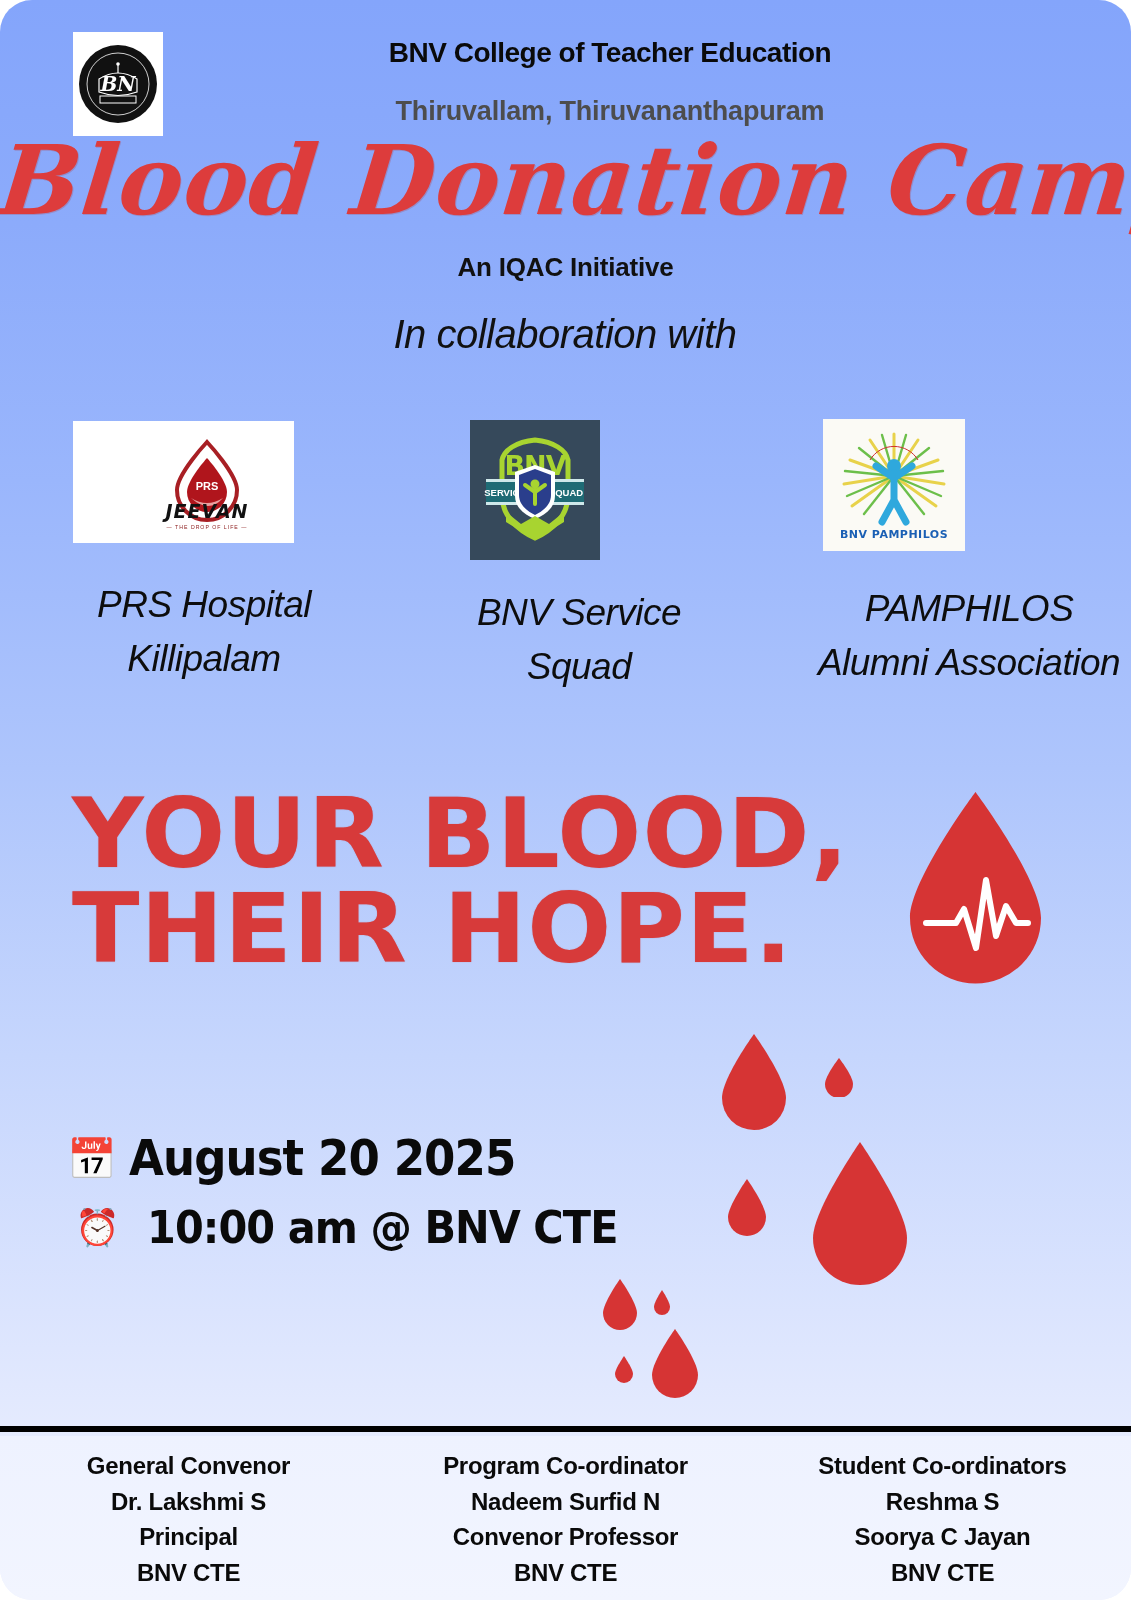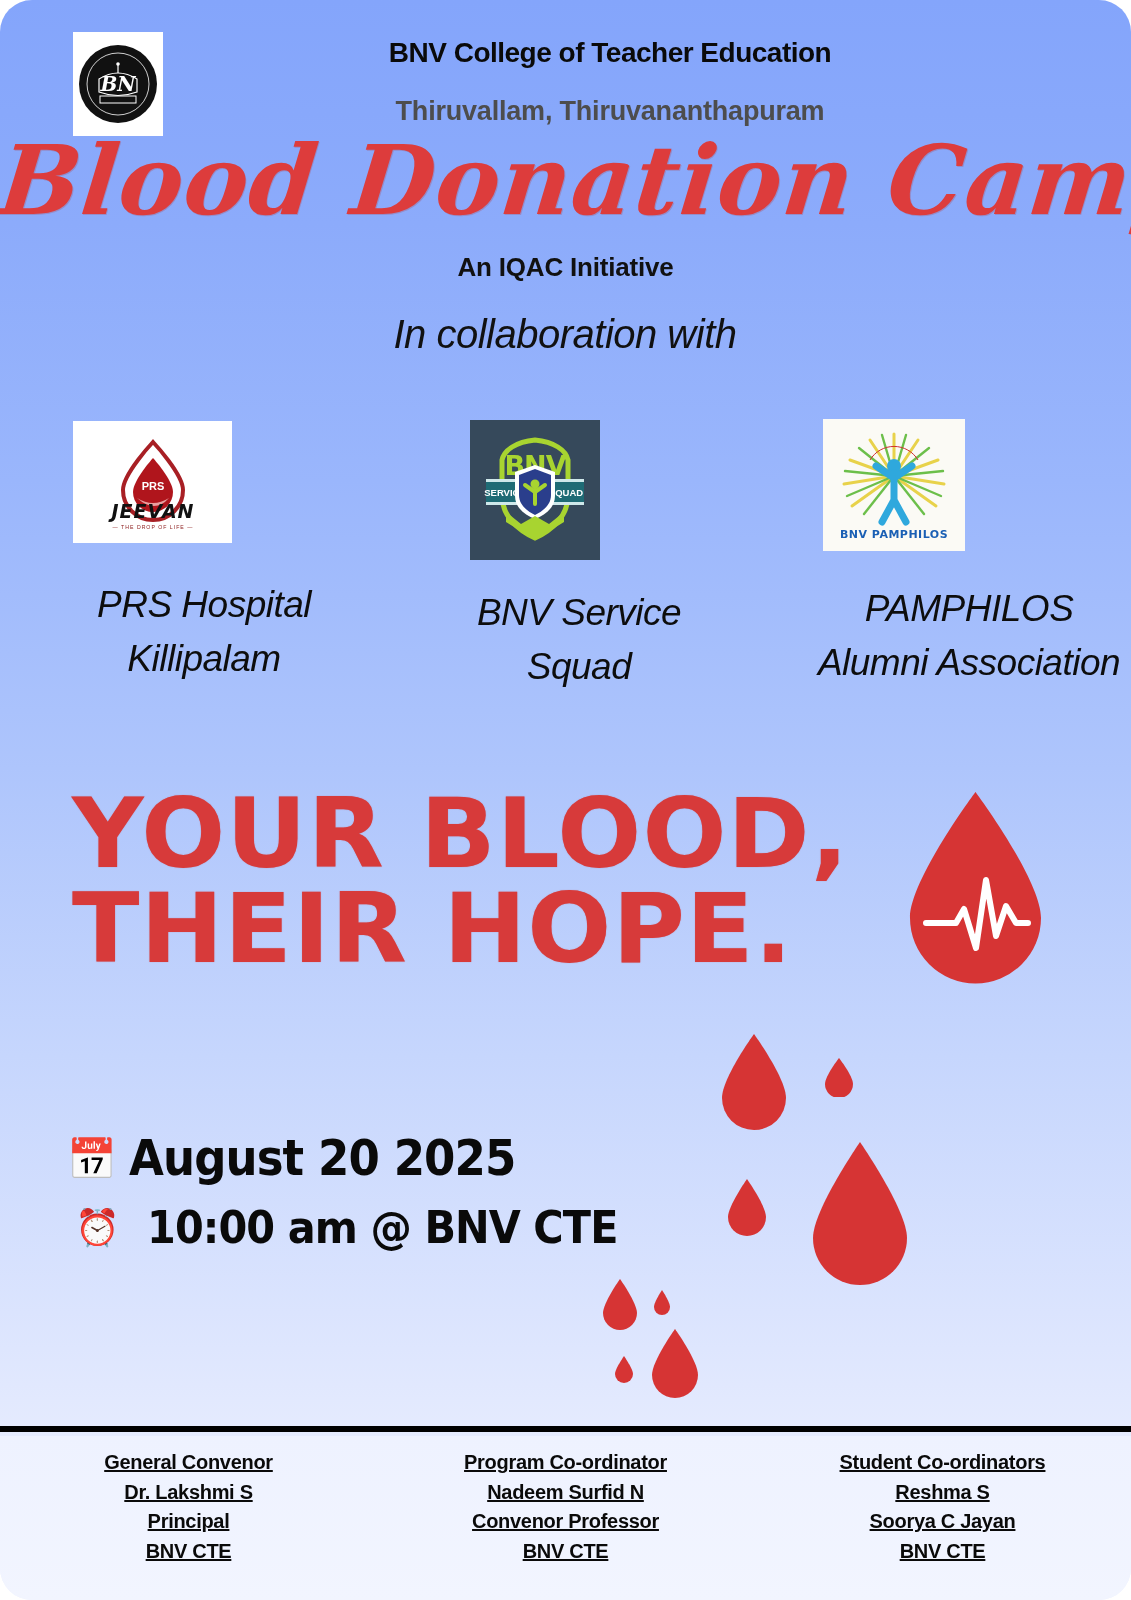--- a/index.html
+++ b/index.html
@@ -134,23 +134,23 @@
     font-weight: 400;
     color: #0d0d0d;
     line-height: 1.45;
     letter-spacing: -0.5px;
     text-align: center;
     margin-left: 44px;
   }
 
   
   #prs-box {
-    left: 73px; top: 421px; width: 159px; height: 122px;
+    left: 73px; top: 421px; width: 175px; height: 122px;
     background: #ffffff;
-    display: flex; align-items: center; justify-content: center;
+    display: flex; align-items: center; justify-content: center; padding-left: 46px;
   }
   #prs-label { left: 0px; top: 578px; width: 320px; }
 
   
   #squad-box {
     left: 470px; top: 420px; width: 130px; height: 140px;
     background: #36495b;
     display: flex; align-items: center; justify-content: center;
   }
   #squad-label { left: 380px; top: 586px; width: 310px; }
@@ -227,27 +227,26 @@
     height: 164px;
     display: flex;
     justify-content: space-around;
     align-items: flex-start;
     padding-top: 12px;
     box-sizing: border-box;
     background: linear-gradient(180deg,#eef2ff 0%, #f2f5ff 100%);
   }
   .fcol {
     text-align: center;
-    font-size: 20px;
+    font-size: 24px;
     font-weight: bold;
     color: #0a0a0a;
     line-height: 1.48;
     letter-spacing: -0.3px;
     width: 360px;
-    text-decoration: underline;
   }
   .fcol div { white-space: nowrap; }
 </style>
 </head>
 <body>
 
 <div class="poster">
 
   <div class="header">
     <div class="crest-box">

